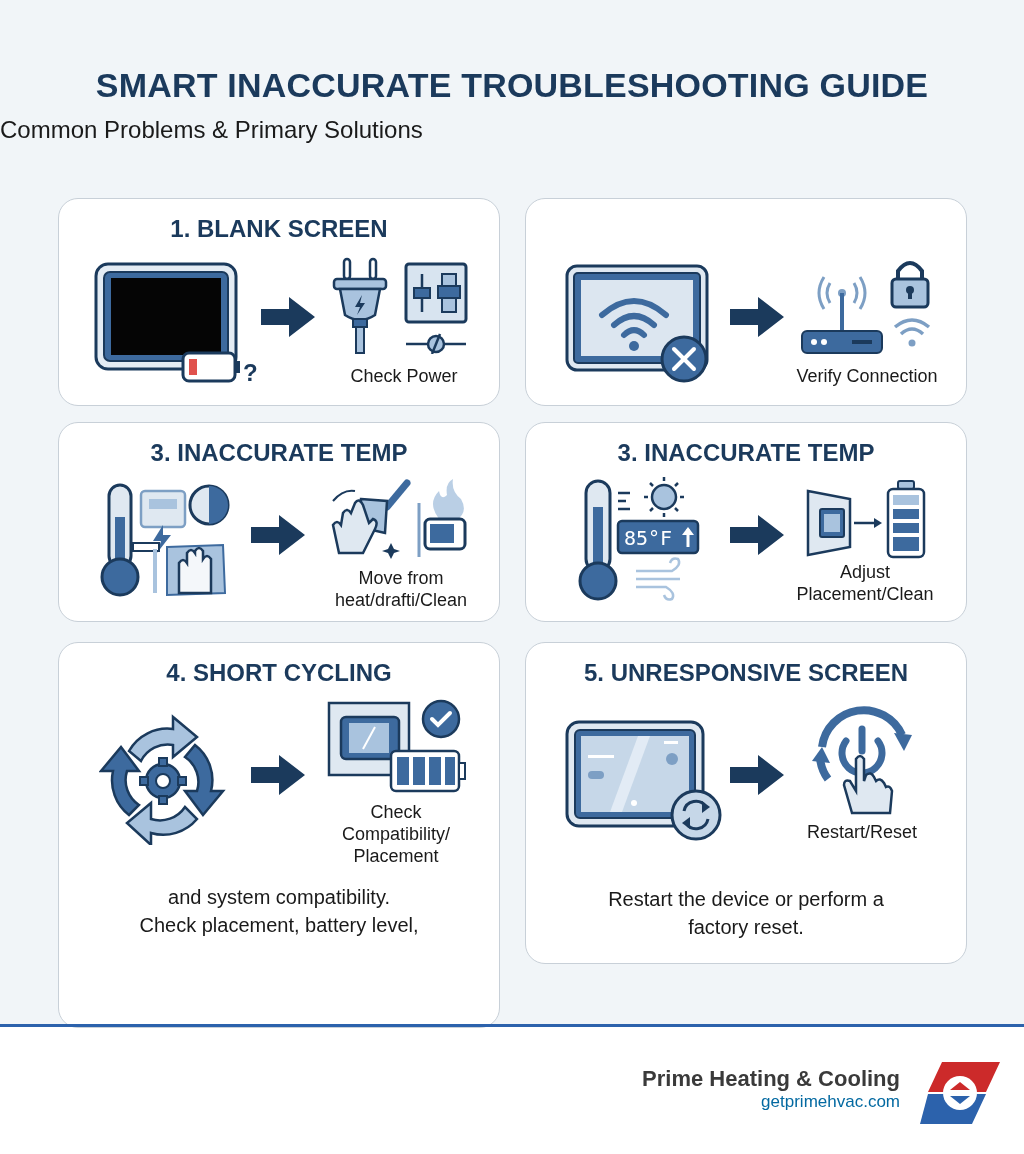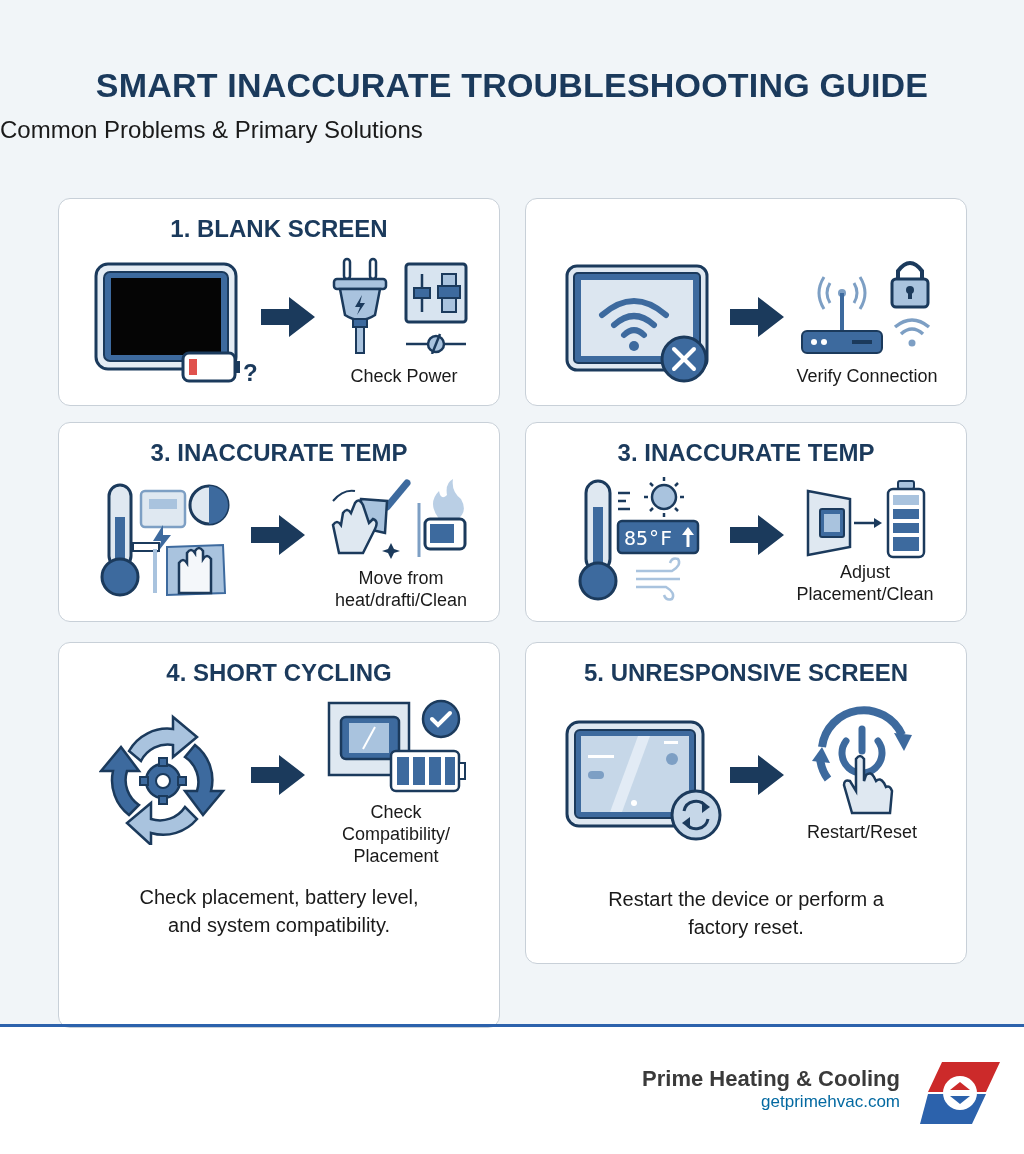--- a/index.html
+++ b/index.html
@@ -17,21 +17,21 @@
   .title {
     position: absolute; top: 66px; left: 0; width: 1024px; text-align: center;
     font-size: 34px; font-weight: bold; color: #1b3a5c; letter-spacing: 0.2px;
   }
   .subtitle {
     position: absolute; top: 116px; left: 0; width: 840px; text-align: left;
     font-size: 24px; color: #1a1a1a;
   }
   .card {
     position: absolute; background: #ffffff; border: 1.5px solid #c8d0d8;
-    border-radius: 12px;
+    border-radius: 20px;
   }
   .card-title {
     position: absolute; left: 0; width: 100%; text-align: center;
     font-size: 24px; font-weight: bold; color: #1b3a5c; top: 16px;
   }
   .icon { position: absolute; }
   .arrow { position: absolute; }
   .sol-label {
     position: absolute; text-align: center; font-size: 18px; color: #1a1a1a; line-height: 22px;
   }
@@ -259,22 +259,22 @@
     <rect x="86" y="58" width="12" height="28" fill="#3d6a9e"></rect>
     <rect x="102" y="58" width="12" height="28" fill="#3d6a9e"></rect>
     <rect x="118" y="58" width="10" height="28" fill="#3d6a9e"></rect>
   </svg>
   <div class="sol-label" style="left:262px;top:158px;width:150px;">
     <div>Check</div>
     <div>Compatibility/</div>
     <div>Placement</div>
   </div>
   <div class="desc" style="top:240px;">
+    <div>and system compatibility.</div>
     <div>Check placement, battery level,</div>
-    <div>and system compatibility.</div>
   </div>
 </div>
 
 <div class="card" style="left:525px;top:642px;width:442px;height:322px;padding-left:46px;">
   <div class="card-title">5. UNRESPONSIVE SCREEN</div>
   <svg class="icon" style="left:38px;top:76px;" width="160" height="122" viewBox="0 0 160 122">
     <rect x="3" y="3" width="136" height="104" rx="12" fill="#dfe8f1" stroke="#1b3a5c" stroke-width="3"></rect>
     <rect x="11" y="11" width="120" height="88" rx="5" fill="#3d6a9e" stroke="#1b3a5c" stroke-width="2"></rect>
     <rect x="17" y="17" width="108" height="76" fill="#c6d7e8"></rect>
     <polygon points="46,93 74,17 86,17 58,93" fill="#e8f0f7" opacity="0.8"></polygon>

